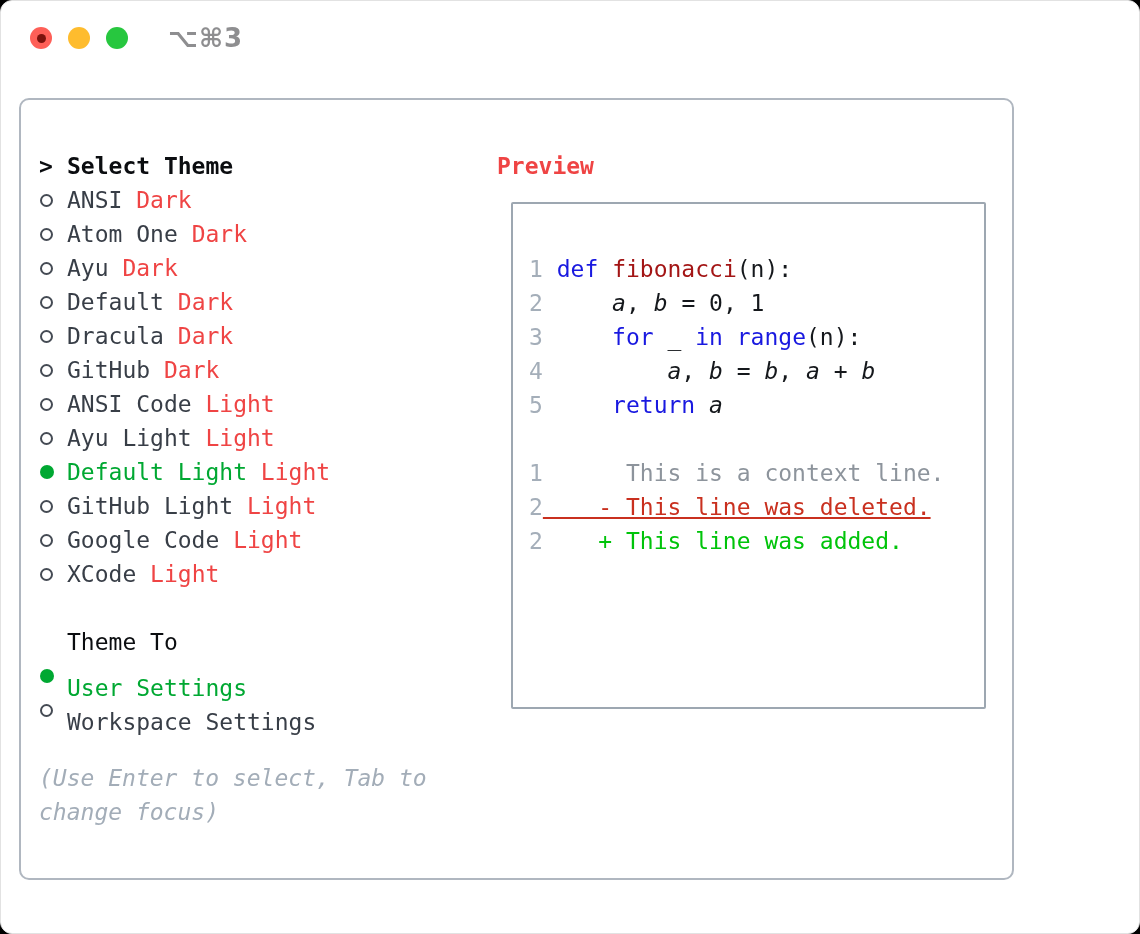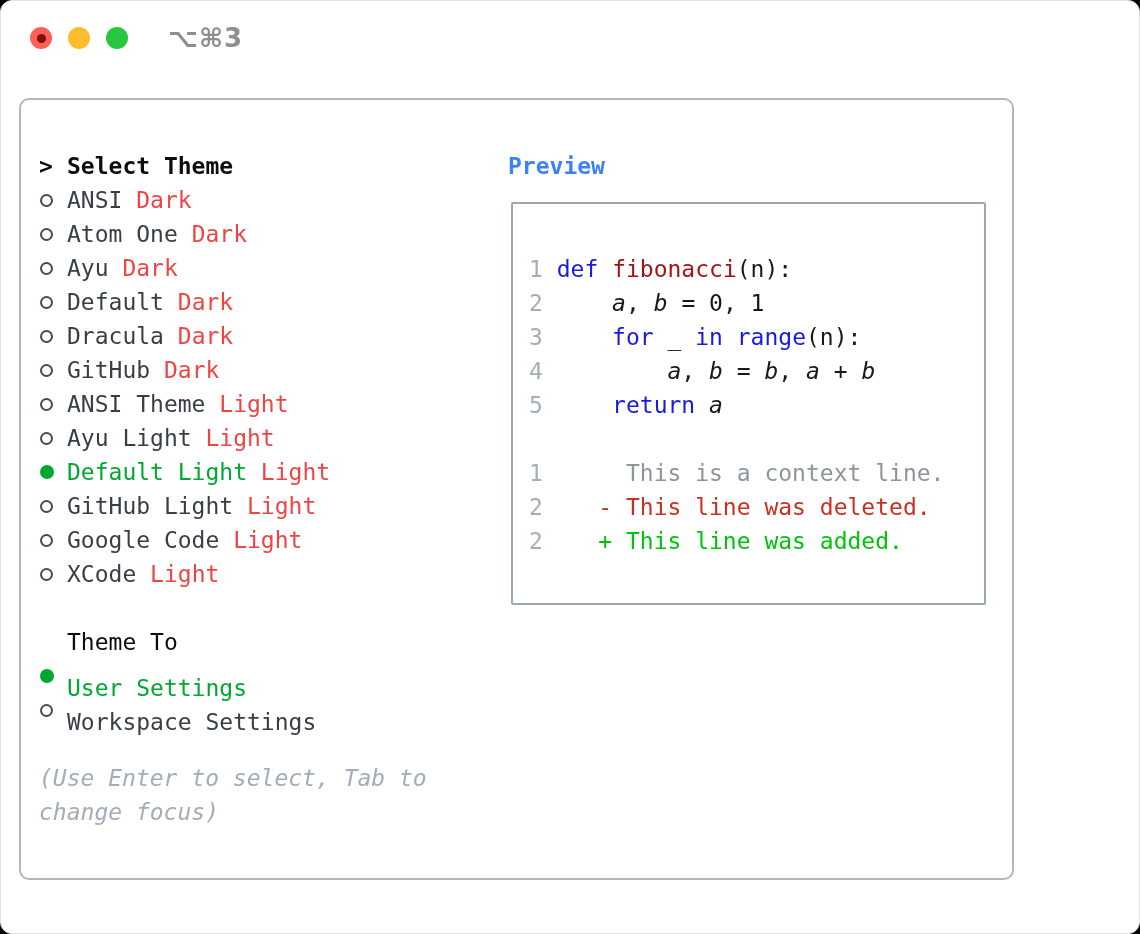--- a/index.html
+++ b/index.html
@@ -38,33 +38,33 @@
   .circle.sel{width:14px;height:14px;border:none;background:var(--selection-green,#00a832);}
   .t-name{white-space:pre;color:#383e47;}
   .t-variant{white-space:pre;color:#ef4444;}
   .theme-row.selected .t-name{color:var(--selection-green,#00a832);}
   .apply-heading{color:#0b0d10;white-space:pre;}
   .apply-row .t-name{color:#383e47;margin-top:24px;}
   .apply-row.selected .t-name{color:var(--selection-green,#00a832);}
   .spacer{height:34px;}
   .hint{color:#a3adb8;width:440px;font-style:italic;}
   
-  .preview-heading{position:absolute;left:487px;top:49px;font-size:23px;line-height:34px;font-weight:bold;color:#3b82f6;}
+  .preview-heading{position:absolute;left:476px;top:49px;font-size:23px;line-height:34px;font-weight:bold;color:#ef4444;}
   .preview-box{
-    position:absolute;left:490px;top:102px;width:475px;height:403px;
+    position:absolute;left:490px;top:102px;width:475px;height:507px;
     border:2px solid #9da7b1;border-radius:2px;box-sizing:border-box;background:#fff;
   }
   .code{position:absolute;left:16px;top:48px;font-size:23px;line-height:34px;white-space:pre;}
   .ln{color:#a4aeb9;}
   .c-pl{color:#15181c;}
   .c-kw{color:var(--keyword-blue,#1919e0);}
   .c-fn{color:var(--function-red,#a31515);}
   .c-var{color:#15181c;font-style:italic;}
   .d-context{color:#8d949c;}
-  .d-deleted{color:var(--deleted-red,#c9301f);}
+  .d-deleted{color:var(--deleted-red,#c9301f);text-decoration:underline;}
   .d-added{color:var(--added-green,#00c40a);}
 </style>
 </head>
 <body>
 
 <div class="window">
 
   <div class="titlebar">
     <div class="traffic">
       <div class="light red">
@@ -83,21 +83,21 @@
         <span class="prefix"><span class="cursor">&gt;</span></span>
         <span class="heading">Select Theme</span>
       </div>
       <div>
           <div class="row theme-row"><span class="prefix"><span class="circle"></span></span><span class="t-name">ANSI</span><span class="t-variant"> Dark</span></div>
           <div class="row theme-row"><span class="prefix"><span class="circle"></span></span><span class="t-name">Atom One</span><span class="t-variant"> Dark</span></div>
           <div class="row theme-row"><span class="prefix"><span class="circle"></span></span><span class="t-name">Ayu</span><span class="t-variant"> Dark</span></div>
           <div class="row theme-row"><span class="prefix"><span class="circle"></span></span><span class="t-name">Default</span><span class="t-variant"> Dark</span></div>
           <div class="row theme-row"><span class="prefix"><span class="circle"></span></span><span class="t-name">Dracula</span><span class="t-variant"> Dark</span></div>
           <div class="row theme-row"><span class="prefix"><span class="circle"></span></span><span class="t-name">GitHub</span><span class="t-variant"> Dark</span></div>
-          <div class="row theme-row"><span class="prefix"><span class="circle"></span></span><span class="t-name">ANSI Theme</span><span class="t-variant"> Light</span></div>
+          <div class="row theme-row"><span class="prefix"><span class="circle"></span></span><span class="t-name">ANSI Code</span><span class="t-variant"> Light</span></div>
           <div class="row theme-row"><span class="prefix"><span class="circle"></span></span><span class="t-name">Ayu Light</span><span class="t-variant"> Light</span></div>
           <div class="row theme-row selected"><span class="prefix"><span class="circle sel"></span></span><span class="t-name">Default Light</span><span class="t-variant"> Light</span></div>
           <div class="row theme-row"><span class="prefix"><span class="circle"></span></span><span class="t-name">GitHub Light</span><span class="t-variant"> Light</span></div>
           <div class="row theme-row"><span class="prefix"><span class="circle"></span></span><span class="t-name">Google Code</span><span class="t-variant"> Light</span></div>
           <div class="row theme-row"><span class="prefix"><span class="circle"></span></span><span class="t-name">XCode</span><span class="t-variant"> Light</span></div>
         </div>
 
       <div class="spacer"></div>
 
       <div class="row">

